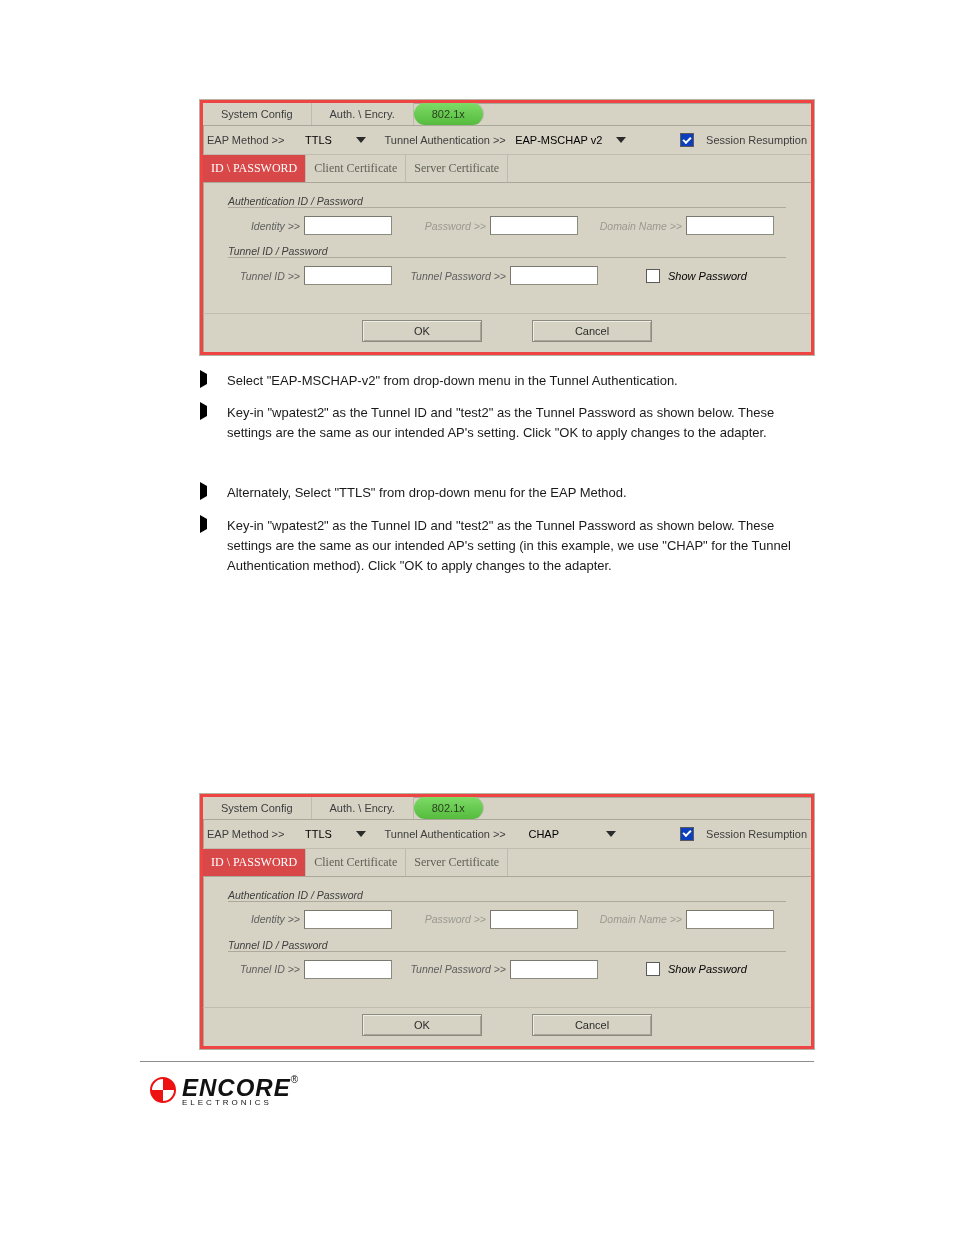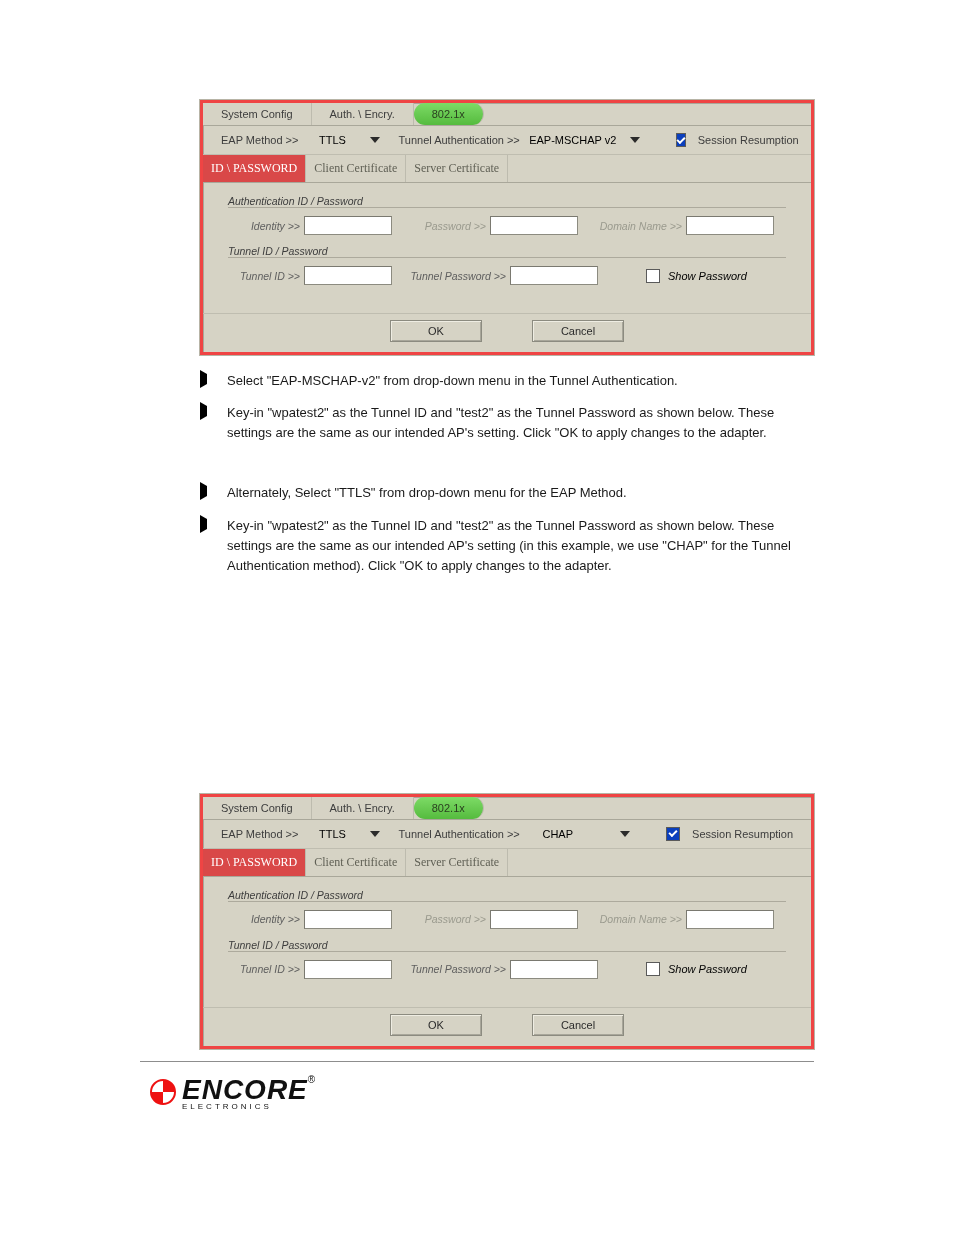--- a/index.html
+++ b/index.html
@@ -37,21 +37,21 @@
     background:#d6d3c5;
   }
   .tab-outer.active{
     background:linear-gradient(#7ddb66,#55bb3e);
     color:#2b4020;
     border-radius:11px;
   }
   .row-eap{
     display:flex;
     align-items:center;
-    padding:7px 18px;
+    padding:7px 4px;
     gap:8px;
     border-bottom:1px solid #bfbdb0;
   }
   .row-eap .lbl{color:#3d3d3d;white-space:nowrap}
   .row-eap .val{min-width:52px;text-align:center}
   .dd-arrow{
     width:0;height:0;border-left:5px solid transparent;border-right:5px solid transparent;border-top:6px solid #2b2b2b;margin:0 10px 0 4px;
   }
   .chk{
     width:12px;height:12px;border:1px solid #5a5a5a;background:#fff;margin:0 4px 0 10px;display:inline-flex;align-items:center;justify-content:center;
@@ -76,21 +76,21 @@
   .fs-label{font-size:10.5px;color:#3d3d3d;margin:2px 0 4px}
   .fs-line{border-top:1px solid #adaa9d;margin:-4px 0 8px 0;width:calc(100% - 0px);}
   .form-row{display:flex;align-items:center;gap:4px;margin:4px 0 10px}
   .form-row .flabel{min-width:72px;text-align:right;color:#5e5e5e;font-size:10.5px}
   .form-row .flabel.dim{color:#9a9a8e}
   .txt{
     height:17px;width:86px;background:#fff;border:1px solid #8c8b80;border-top-color:#7a7970;border-left-color:#7a7970;
   }
   .btns{display:flex;justify-content:center;gap:50px;padding:6px 0 10px;border-top:1px solid #bfbdb0}
   .btn{
-    min-width:74px;padding:4px 8px;background:#d6d3c5;border:1px solid #8c8b80;
+    min-width:74px;padding:4px 22px;background:#d6d3c5;border:1px solid #8c8b80;
     box-shadow:inset 1px 1px 0 #efede3,inset -1px -1px 0 #a8a69a;font-size:11px;color:#2b2b2b;text-align:center;
   }
   
   .content{
     margin-left:200px;width:608px;
   }
   .bullet-row{display:flex;align-items:flex-start;gap:10px;margin:4px 0;font-size:13px;color:#1a1a1a;}
   .bullet-arrow{
     width:10px;height:10px;margin-top:3px;flex:0 0 auto;
     border-left:7px solid #000;border-top:4px solid transparent;border-bottom:4px solid transparent;
@@ -100,21 +100,21 @@
   
   .footer-rule{border:none;border-top:1px solid #8d8d8d;margin:10px 140px 12px}
   .logo-wrap{margin-left:150px}
   .logo{display:flex;align-items:center;gap:6px}
   .logo-mark{
     width:26px;height:26px;border-radius:50%;
     background:conic-gradient(#e11 0 25%,#fff 25% 50%,#e11 50% 75%,#fff 75% 100%);
     border:2px solid #e11;box-sizing:border-box;
   }
   .logo-txt{font-family:Arial,sans-serif}
-  .logo-main{font-weight:900;font-style:italic;font-size:28px;letter-spacing:1px;color:#111}
+  .logo-main{font-weight:900;font-style:italic;font-size:24px;letter-spacing:1px;color:#111}
   .logo-r{font-size:10px;vertical-align:top;color:#111}
   .logo-sub{font-size:8px;letter-spacing:3px;color:#111;margin-top:-4px}
 </style>
 </head>
 <body>
 
 <div class="page">
 
   <div class="dialog">
     <div class="tabs-outer">

